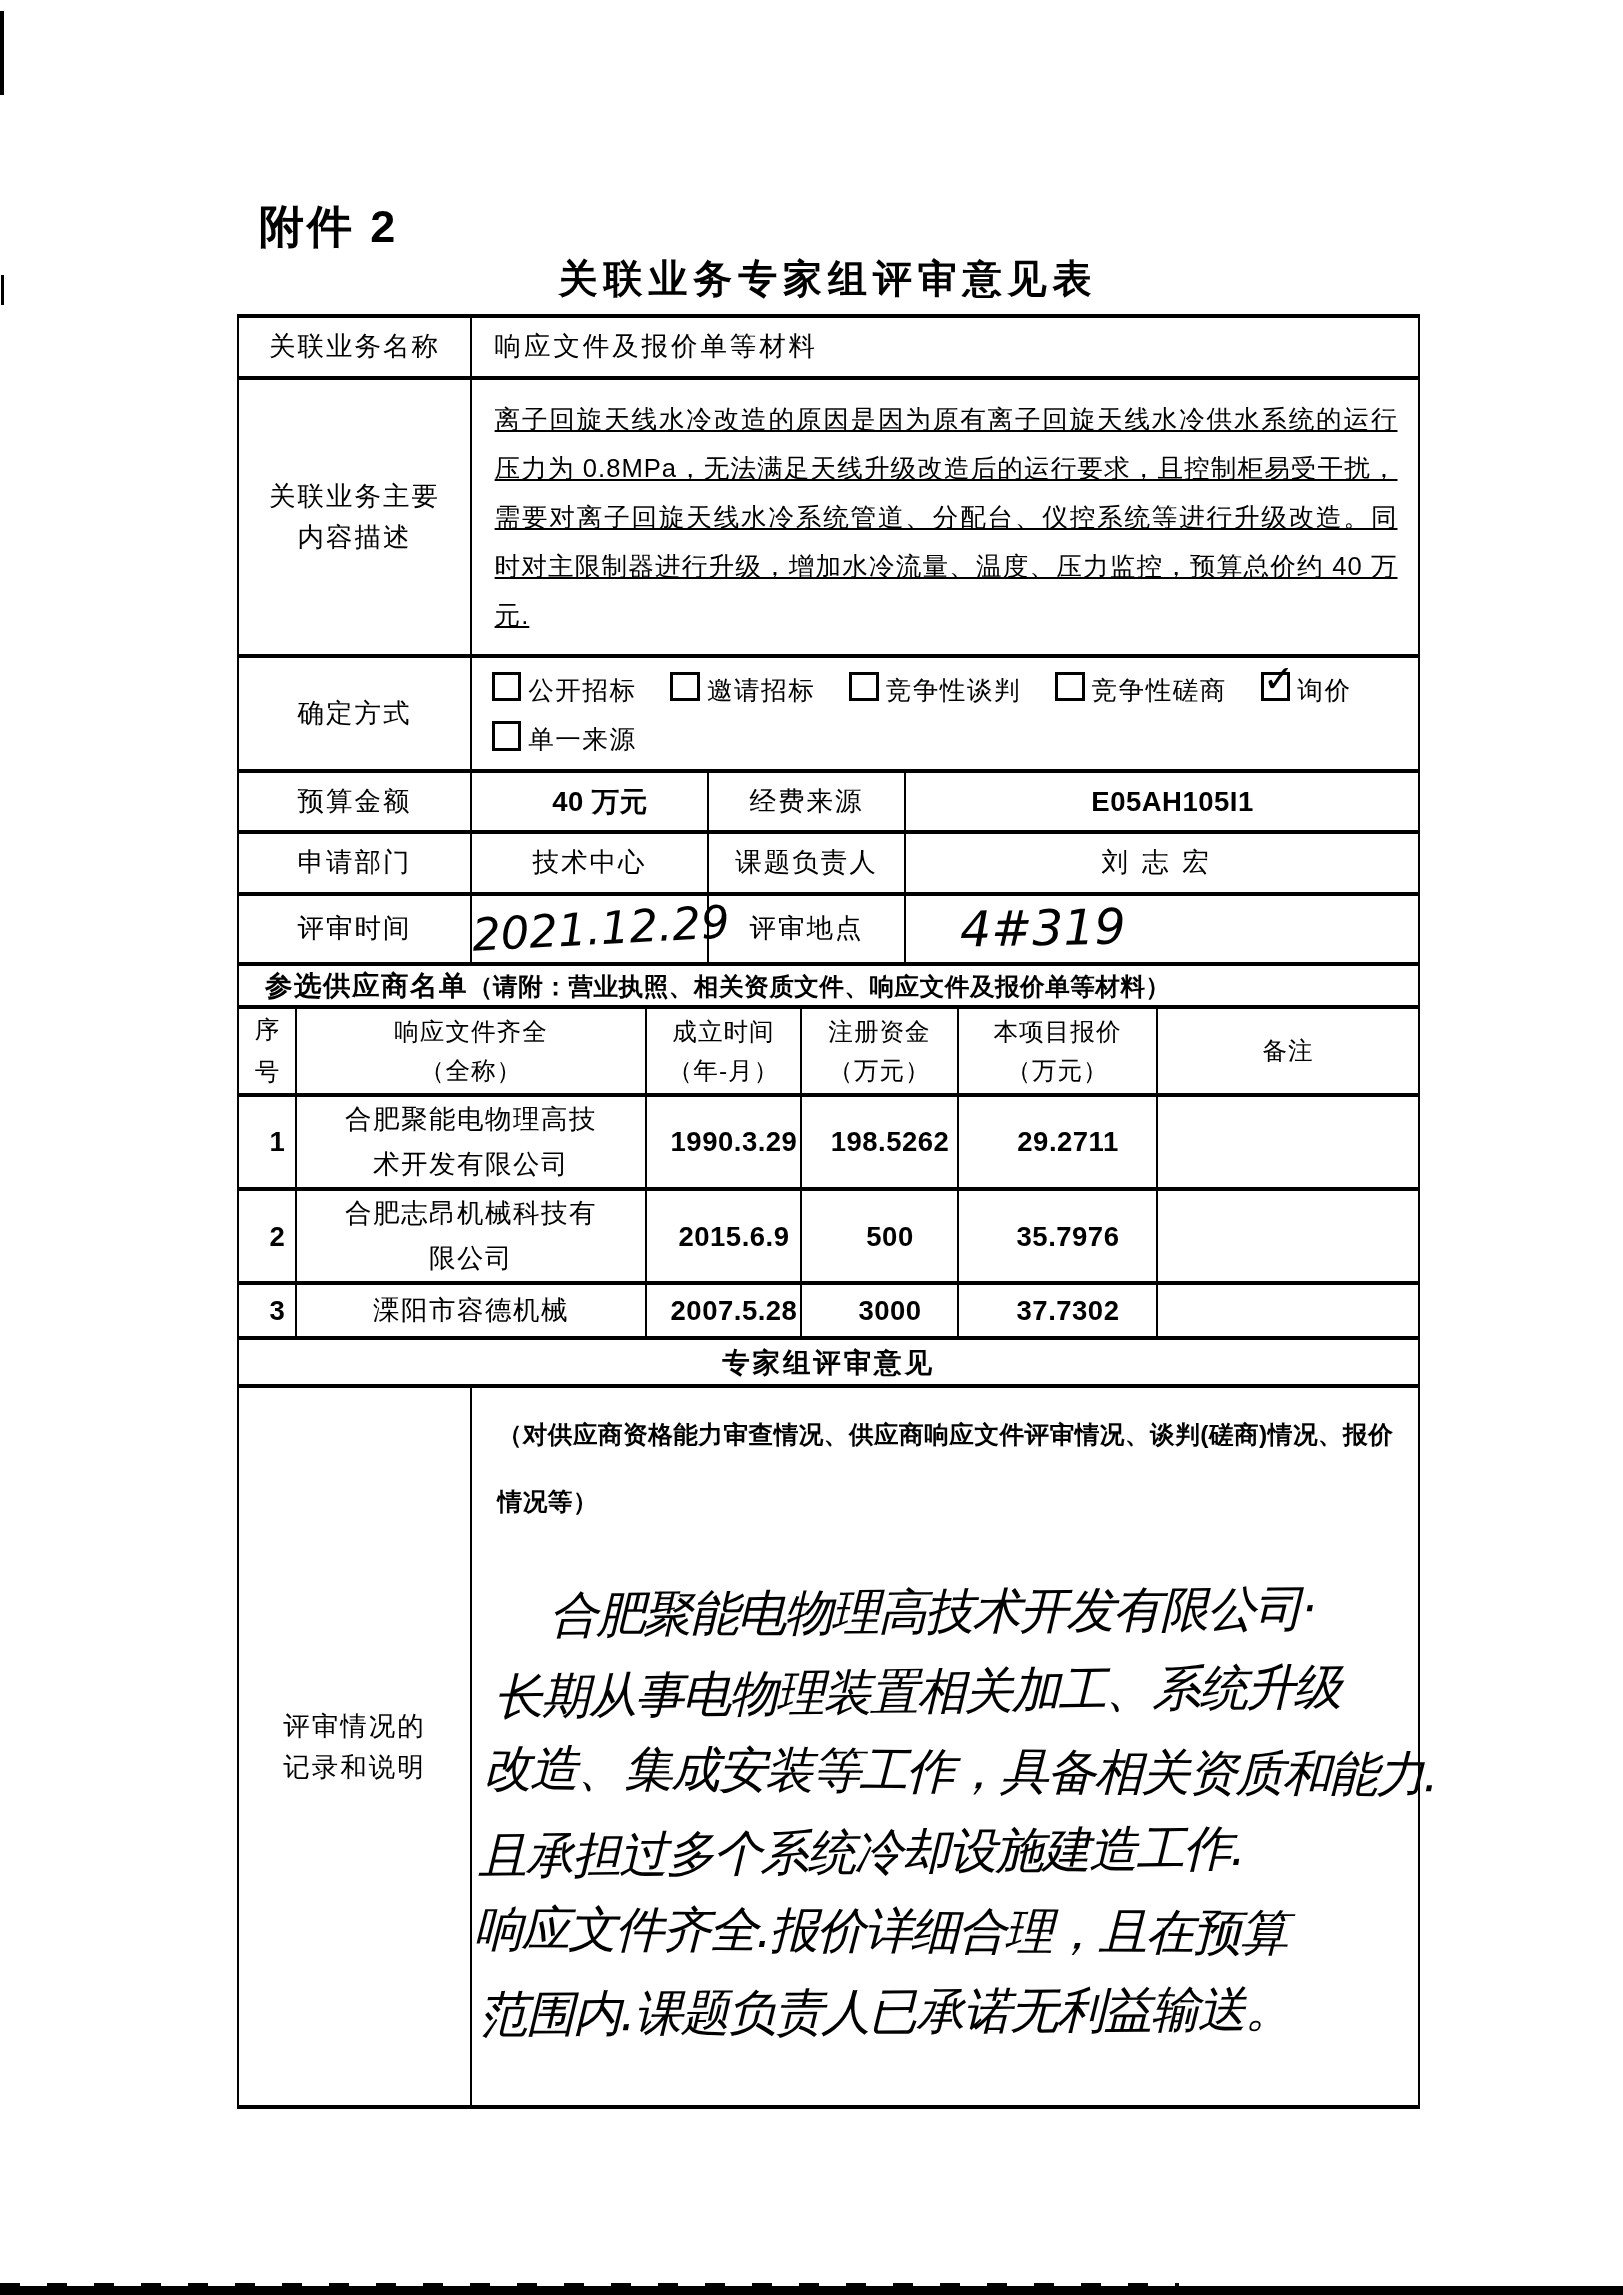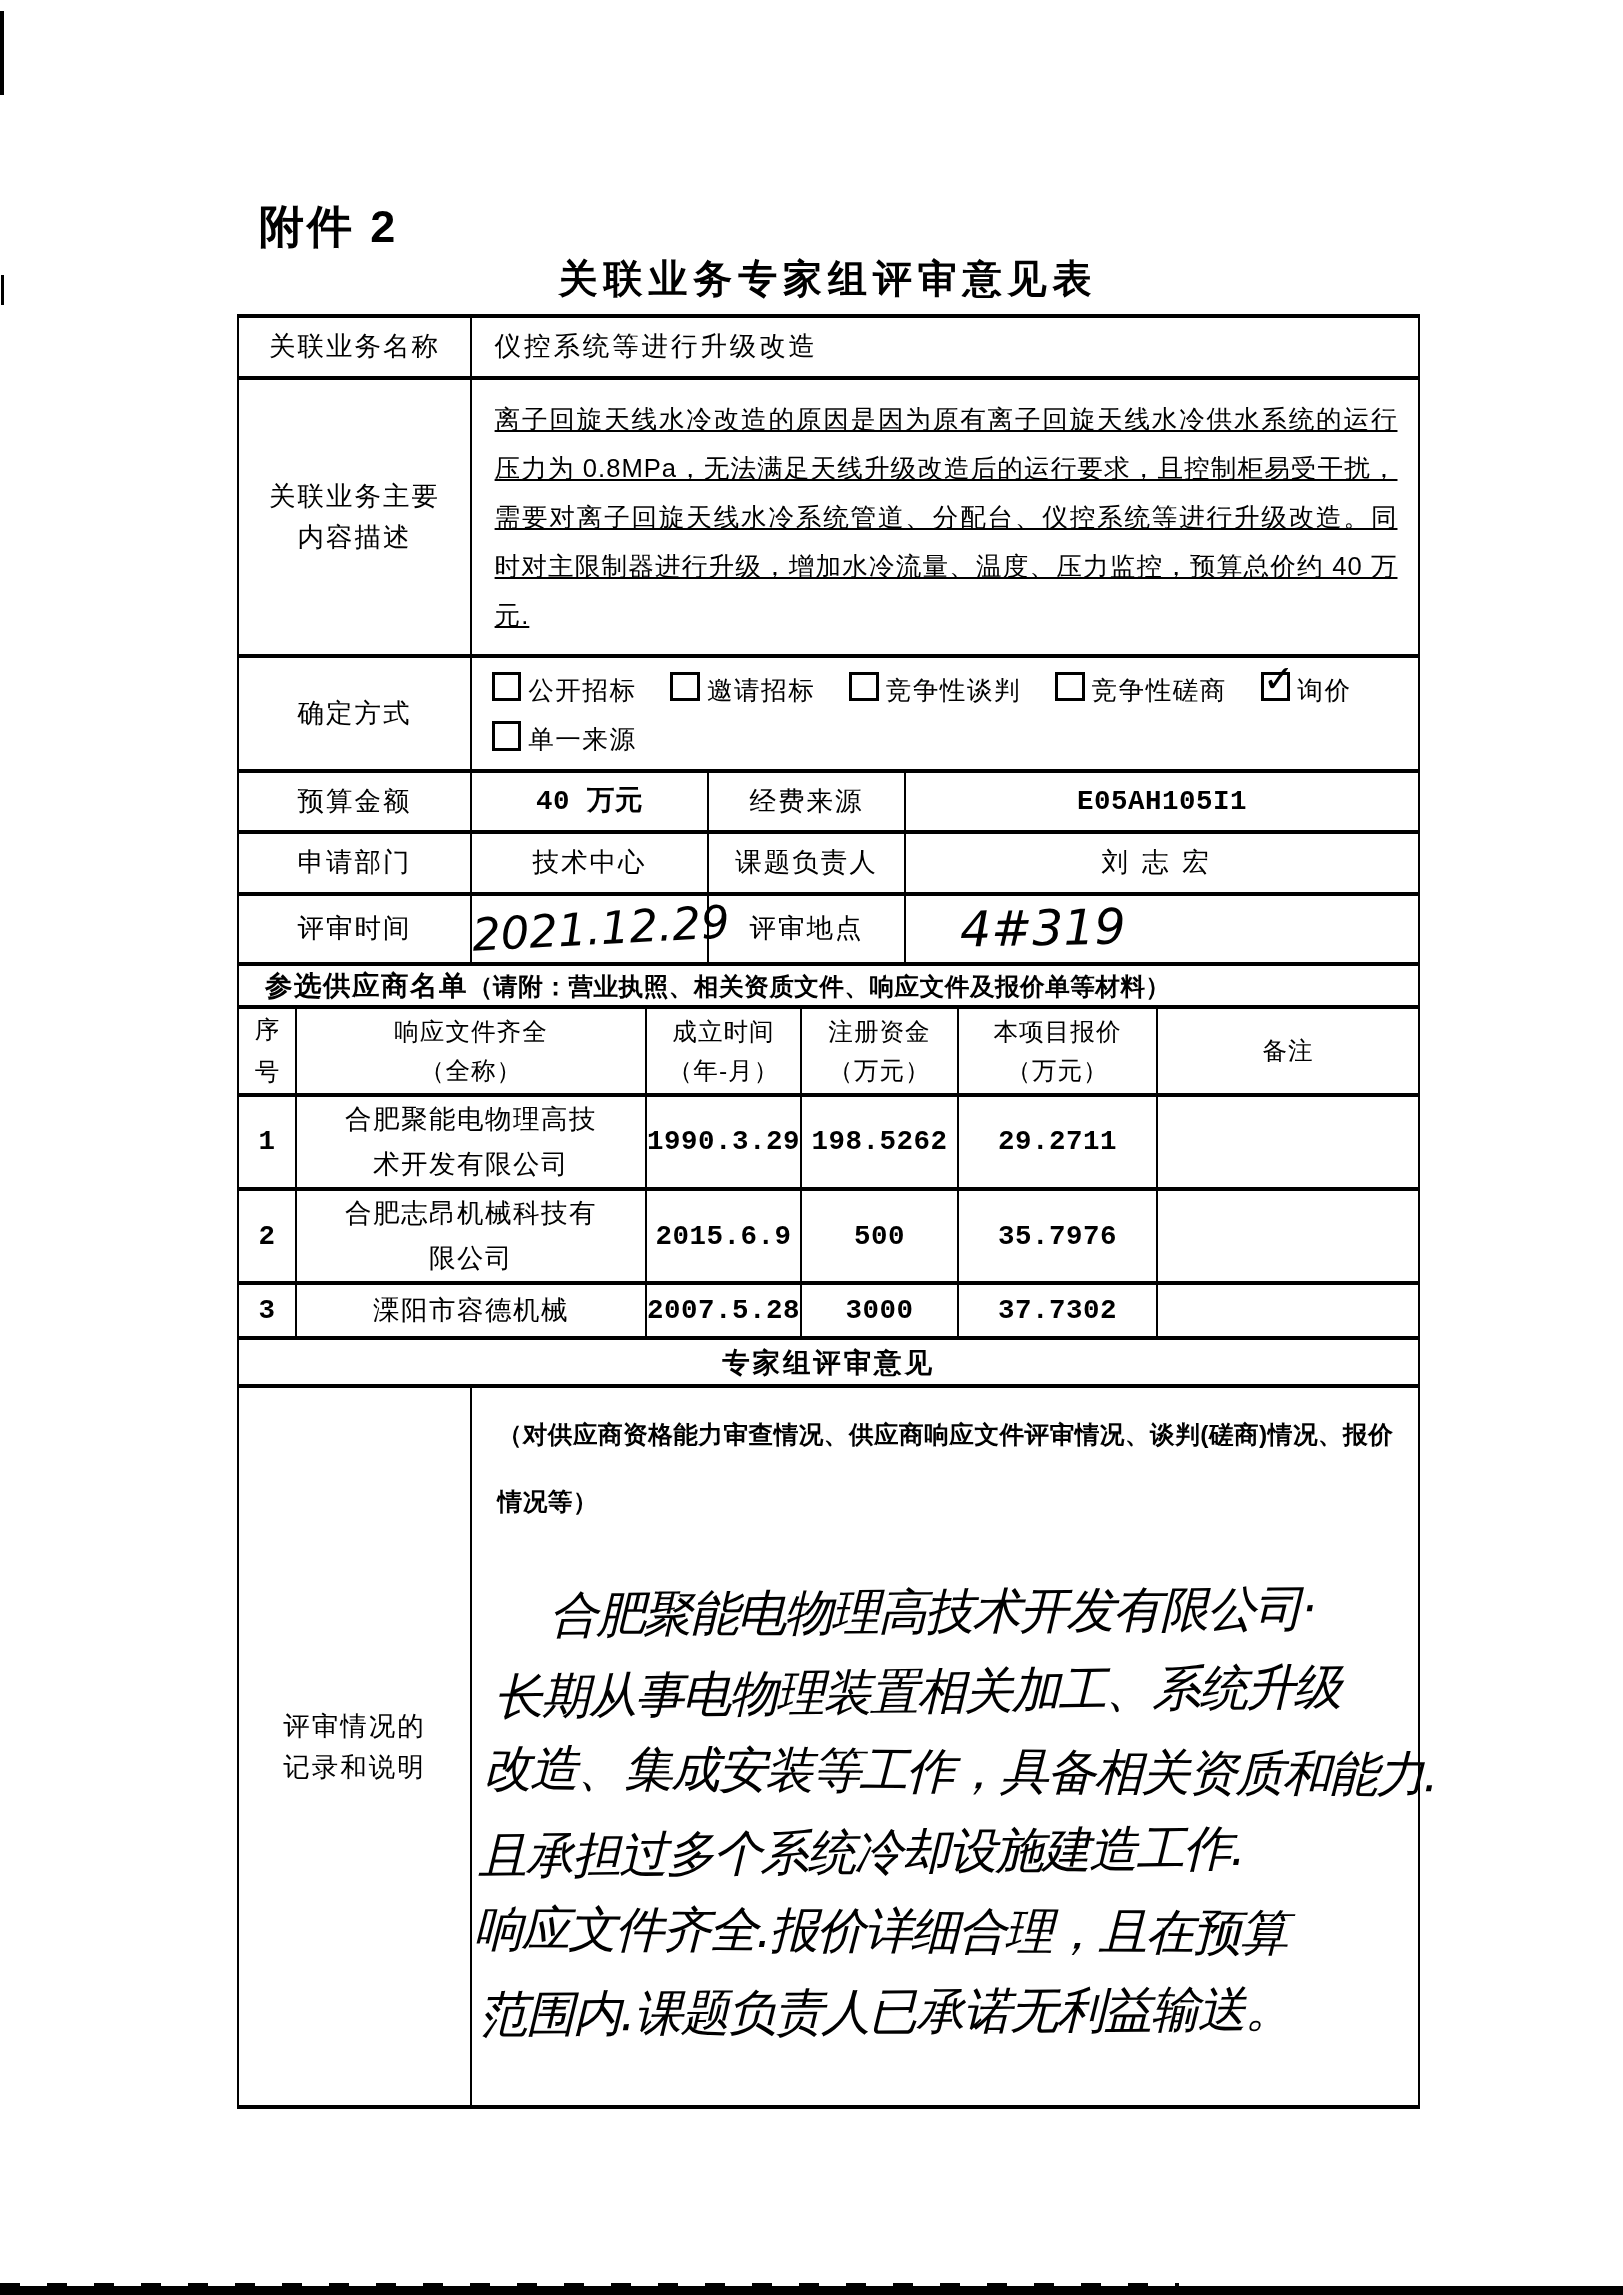--- a/index.html
+++ b/index.html
@@ -29,21 +29,21 @@
   }
   .lbl{letter-spacing:2px;}
   .two-line{line-height:1.55;}
   .value-left{text-align:left;padding-left:22.6px;letter-spacing:2.9px;}
   .desc-cell{
     text-align:justify;vertical-align:top;
     padding:14.7px 20.6px 0 22.6px;font-size:25.6px;line-height:49px;
     letter-spacing:1px;
     text-decoration:underline;
   }
-  .num{font-family:Liberation Mono, monospace;font-weight:700;font-size:27.5px;letter-spacing:0.5px;}
+  .num{font-family:Liberation Sans, sans-serif;font-weight:700;font-size:27.5px;letter-spacing:0.5px;padding-left:21px;}
   .spaced{letter-spacing:13.8px;margin-left:48px;}
   
   .cb-area{text-align:left;padding:8.8px 9.8px 6.9px 19.7px;vertical-align:middle;}
   .cb-row{display:block;white-space:nowrap;margin:4.9px 0 12.8px 0;}
   .cb-row.second{margin:2.9px 0 4.9px 0;}
   .cb-item{display:inline-block;margin-right:26.5px;white-space:nowrap;}
   .cb-box{
     display:inline-block;width:23.6px;height:23.6px;border:3.4px solid #000;
     vertical-align:-2.9px;margin-right:6.9px;position:relative;background:#fff;
   }
@@ -110,21 +110,21 @@
       <col style="width:93px">
       <col style="width:104px">
     <col style="width:53px">
       <col style="width:199px">
       <col style="width:262px">
   </colgroup>
 
   <tbody>
       <tr style="height:62px">
     <td colspan="2" class="lbl">关联业务名称</td>
-    <td colspan="7" class="value-left">仪控系统等进行升级改造</td>
+    <td colspan="7" class="value-left">响应文件及报价单等材料</td>
   </tr>
 
   <tr style="height:278px">
     <td colspan="2" class="lbl two-line">
       <div>关联业务主要</div>
       <div>内容描述</div>
     </td>
     <td colspan="7" class="desc-cell">离子回旋天线水冷改造的原因是因为原有离子回旋天线水冷供水系统的运行压力为 0.8MPa，无法满足天线升级改造后的运行要求，且控制柜易受干扰，需要对离子回旋天线水冷系统管道、分配台、仪控系统等进行升级改造。同时对主限制器进行升级，增加水冷流量、温度、压力监控，预算总价约 40 万元.</td>
   </tr>
 

